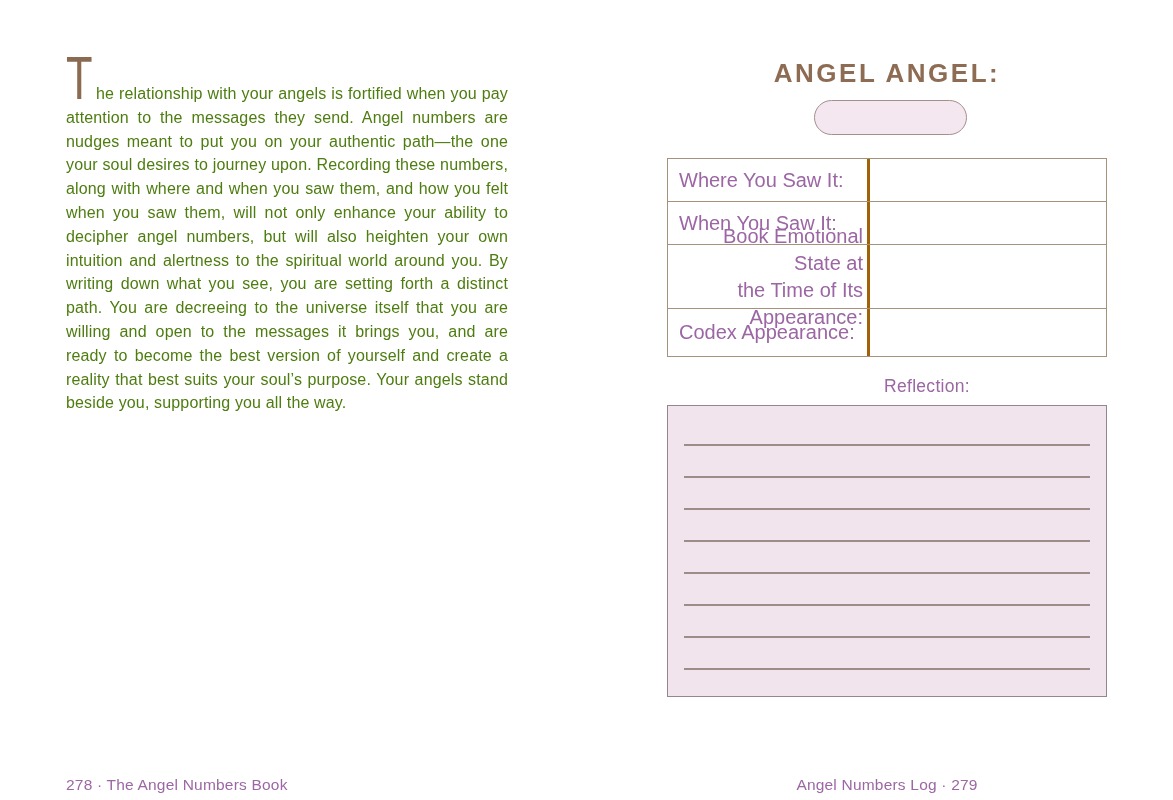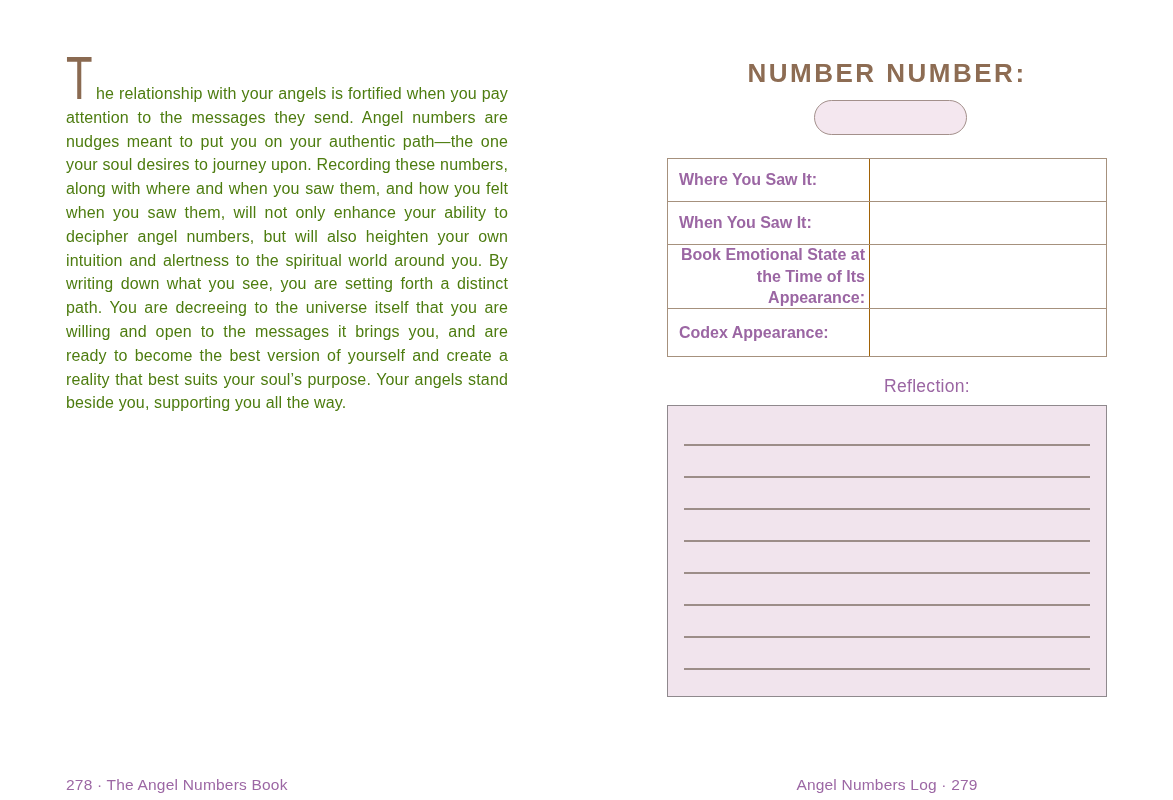--- a/index.html
+++ b/index.html
@@ -76,29 +76,28 @@
     top: 158px;
     width: 440px;
     box-sizing: border-box;
     border: 1px solid #a6917d;
   }
   .log-row { display: flex; box-sizing: border-box; }
   .log-row + .log-row { border-top: 1px solid #a6917d; text-align: right; }
   .log-label {
     width: 202px;
     box-sizing: border-box;
-    border-right: 1px solid #a16207;
+    border-right: 3px solid #a16207;
     color: #9b66a3;
-    font-size: 16px;
+    font-size: 20px;
     line-height: 1.35;
     padding: 0 4px 0 11px;
     display: flex;
     align-items: center;
     white-space: pre-line;
-    font-weight: bold;
   }
   .log-value { flex: 1; }
   .row-h-42 { height: 42px; }
   .row-h-43 { height: 43px; }
   .row-h-64 { height: 64px; }
   .row-h-48 { height: 48px; }
 
   .reflection-label {
     position: absolute;
     left: 707px;
@@ -132,21 +131,21 @@
 
 <div id="spread">
 
   <div>
     <span class="dropcap">T</span>
     <div class="intro">he relationship with your angels is fortified when you pay attention to the messages they send. Angel numbers are nudges meant to put you on your authentic path—the one your soul desires to journey upon. Recording these numbers, along with where and when you saw them, and how you felt when you saw them, will not only enhance your ability to decipher angel numbers, but will also heighten your own intuition and alertness to the spiritual world around you. By writing down what you see, you are setting forth a distinct path. You are decreeing to the universe itself that you are willing and open to the messages it brings you, and are ready to become the best version of yourself and create a reality that best suits your soul’s purpose. Your angels stand beside you, supporting you all the way.</div>
     <div class="footer left">278 · The Angel Numbers Book</div>
   </div>
 
   <div>
-    <div class="heading">NUMBER NUMBER:</div>
+    <div class="heading">ANGEL ANGEL:</div>
 
     <div class="pill"></div>
 
     <div class="log-table">
       <div class="log-row row-h-42">
         <div class="log-label">Where You Saw It:</div>
         <div class="log-value"></div>
       </div>
       <div class="log-row row-h-43">
         <div class="log-label">When You Saw It:</div>

